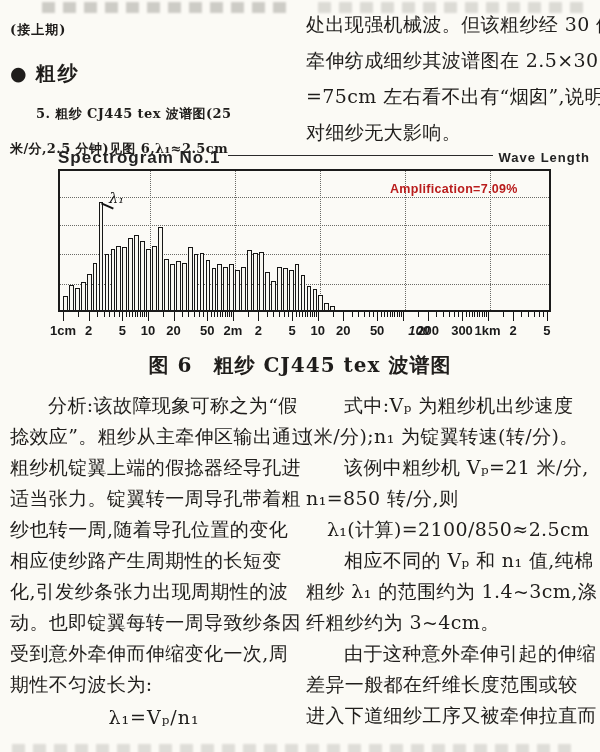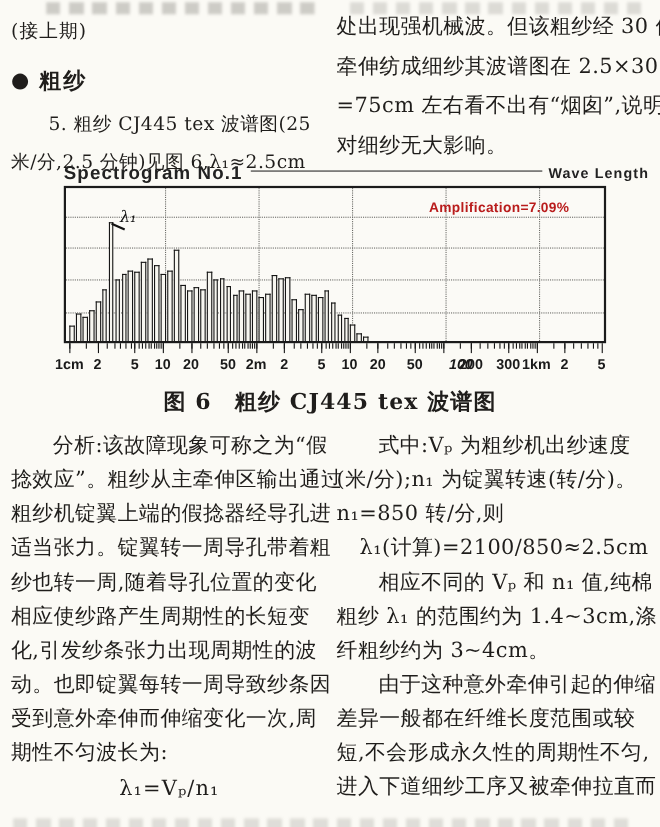--- a/index.html
+++ b/index.html
@@ -19,21 +19,21 @@
   .ind2{text-indent:2em;}
   .ind1{text-indent:1.1em;}
 
   
   .top-left{position:absolute;left:10px;top:12px;width:288px;font-size:19px;}
   .cont-note{letter-spacing:1px;}
   .section-head{margin-top:13px;display:flex;align-items:center;}
   .bullet{font-size:19px;line-height:1;}
   .sec-title{font-weight:700;font-size:20px;margin-left:9px;letter-spacing:2px;}
   .top-left .lines{margin-top:9px;}
-  .top-left .line{line-height:35px;font-size:17px;}
+  .top-left .line{line-height:35px;font-size:13px;font-weight:bold;}
   .top-right{position:absolute;left:306px;top:6px;width:292px;font-size:19px;}
   .top-right .line{line-height:36px;}
 
   
   .chart{position:absolute;left:58px;top:148px;width:532px;}
   .chart-head{display:flex;align-items:center;height:19px;
     font-family:"Liberation Sans","DejaVu Sans",sans-serif;}
   .chart-title{font-size:17px;font-weight:700;letter-spacing:1px;color:#222;}
   .head-rule{flex:1;border-top:1.5px solid #2a2a2a;margin:0 6px 0 8px;position:relative;top:-2px;}
   .chart-axis-label{font-size:13px;font-weight:700;letter-spacing:1px;color:#222;}
@@ -310,24 +310,24 @@
         <div class="line">动。也即锭翼每转一周导致纱条因</div>
         <div class="line">受到意外牵伸而伸缩变化一次,周</div>
         <div class="line">期性不匀波长为:</div>
       </div>
     <div class="formula">λ₁=Vₚ/n₁</div>
   </div>
 
   <div class="bottom-right">
       <div class="line ind2">式中:Vₚ 为粗纱机出纱速度</div>
       <div class="line">(米/分);n₁ 为锭翼转速(转/分)。</div>
+      <div class="line ind2">该例中粗纱机 Vₚ=21 米/分,</div>
       <div class="line">n₁=850 转/分,则</div>
       <div class="line ind1">λ₁(计算)=2100/850≈2.5cm</div>
       <div class="line ind2">相应不同的 Vₚ 和 n₁ 值,纯棉</div>
       <div class="line">粗纱 λ₁ 的范围约为 1.4~3cm,涤</div>
       <div class="line">纤粗纱约为 3~4cm。</div>
       <div class="line ind2">由于这种意外牵伸引起的伸缩</div>
       <div class="line">差异一般都在纤维长度范围或较</div>
-      <div class="line">短,不会形成永久性的周期性不匀,</div>
       <div class="line">进入下道细纱工序又被牵伸拉直而</div>
     </div>
 
 </div>
 
 </body></html>

